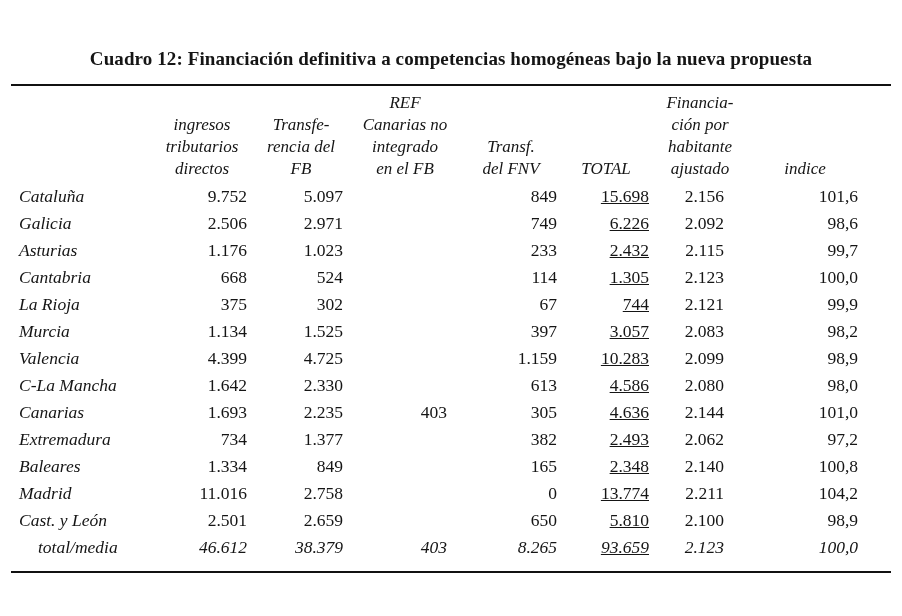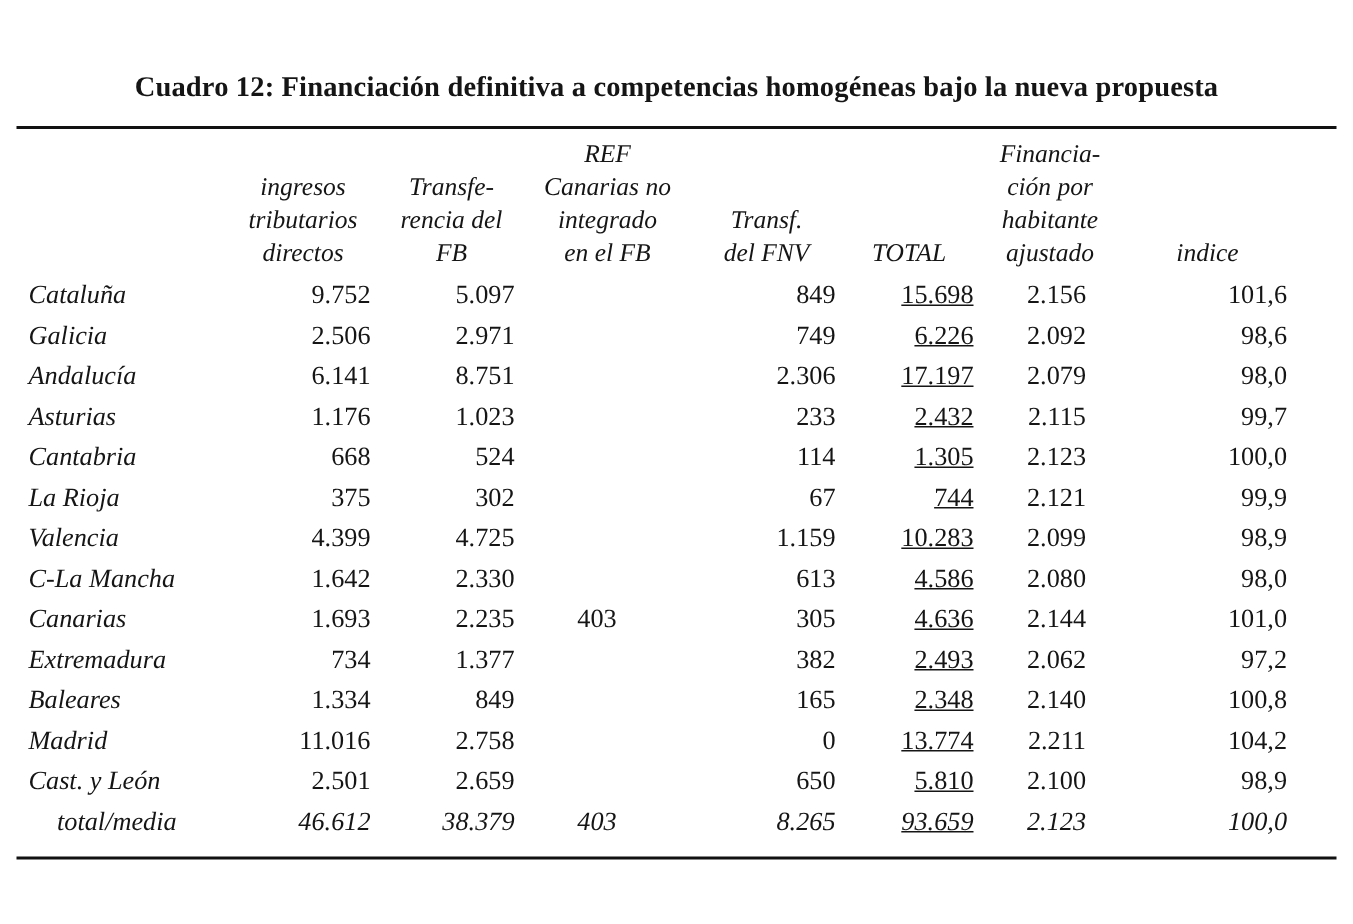--- a/index.html
+++ b/index.html
@@ -70,21 +70,21 @@
     overflow: hidden;
   }
   td.region {
     font-style: italic;
     text-align: left;
     padding-left: 8px;
   }
   td.num { text-align: right; }
   tbody td:nth-child(2) { padding-right: 6px;  }
   tbody td:nth-child(3) { padding-right: 6px;  }
-  tbody td:nth-child(4) { text-align: center; padding-right: 14px; }
+  tbody td:nth-child(4) { padding-right: 14px; }
   tbody td:nth-child(5) { padding-right: 4px;  }
   tbody td:nth-child(6) { padding-right: 2px; text-decoration: underline;  }
   tbody td:nth-child(7) { padding-right: 25px; }
   tbody td:nth-child(8) { padding-right: 33px; }
 
   tr.total td { font-style: italic; }
   tr.total td.region { padding-left: 27px; }
 </style>
 </head>
 <body>
@@ -144,30 +144,20 @@
     <td class="region">Galicia</td>
     <td class="num">2.506</td>
     <td class="num">2.971</td>
     <td class="num"></td>
     <td class="num">749</td>
     <td class="num">6.226</td>
     <td class="num">2.092</td>
     <td class="num">98,6</td>
   </tr>
         <tr>
-    <td class="region">Andalucía</td>
-    <td class="num">6.141</td>
-    <td class="num">8.751</td>
-    <td class="num"></td>
-    <td class="num">2.306</td>
-    <td class="num">17.197</td>
-    <td class="num">2.079</td>
-    <td class="num">98,0</td>
-  </tr>
-        <tr>
     <td class="region">Asturias</td>
     <td class="num">1.176</td>
     <td class="num">1.023</td>
     <td class="num"></td>
     <td class="num">233</td>
     <td class="num">2.432</td>
     <td class="num">2.115</td>
     <td class="num">99,7</td>
   </tr>
         <tr>
@@ -182,20 +172,30 @@
   </tr>
         <tr>
     <td class="region">La Rioja</td>
     <td class="num">375</td>
     <td class="num">302</td>
     <td class="num"></td>
     <td class="num">67</td>
     <td class="num">744</td>
     <td class="num">2.121</td>
     <td class="num">99,9</td>
+  </tr>
+        <tr>
+    <td class="region">Murcia</td>
+    <td class="num">1.134</td>
+    <td class="num">1.525</td>
+    <td class="num"></td>
+    <td class="num">397</td>
+    <td class="num">3.057</td>
+    <td class="num">2.083</td>
+    <td class="num">98,2</td>
   </tr>
         <tr>
     <td class="region">Valencia</td>
     <td class="num">4.399</td>
     <td class="num">4.725</td>
     <td class="num"></td>
     <td class="num">1.159</td>
     <td class="num">10.283</td>
     <td class="num">2.099</td>
     <td class="num">98,9</td>

